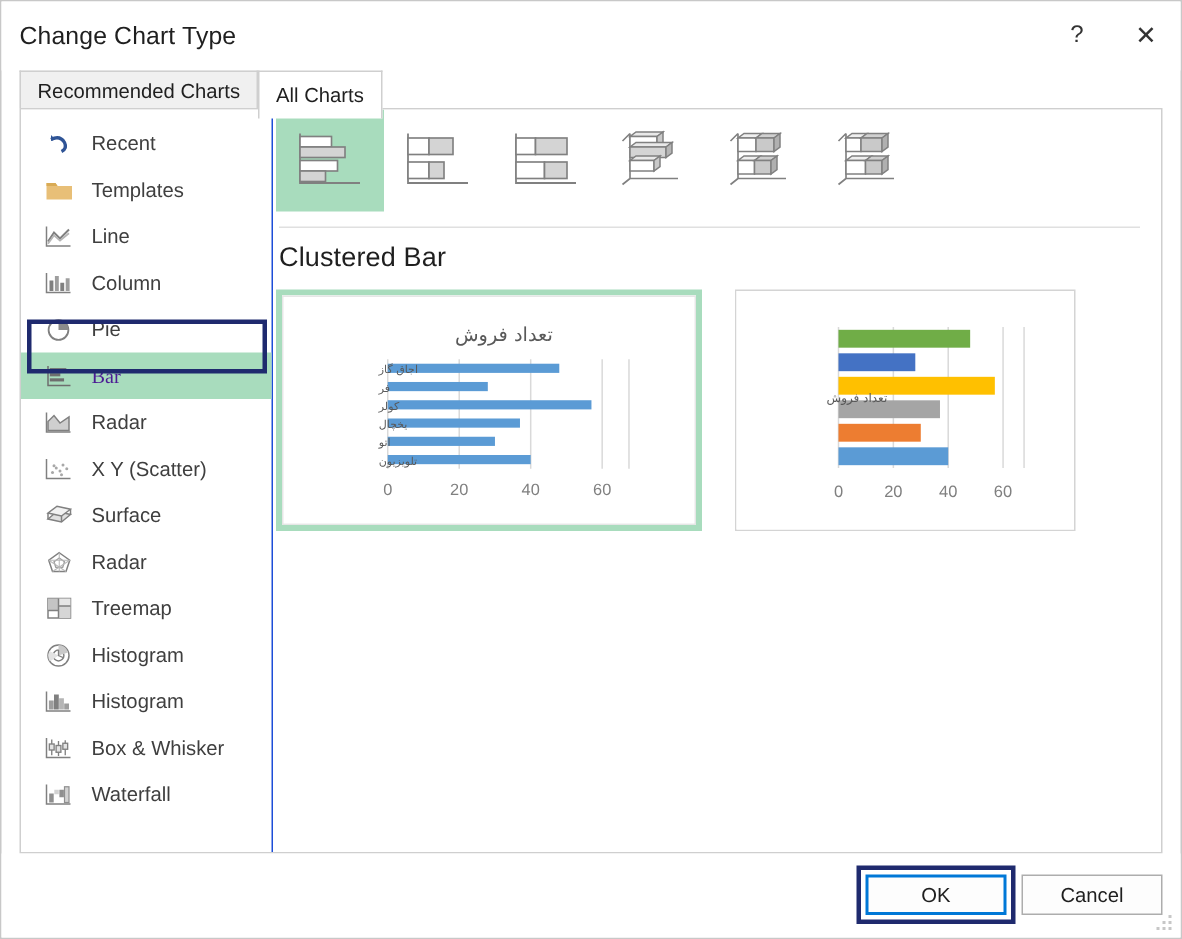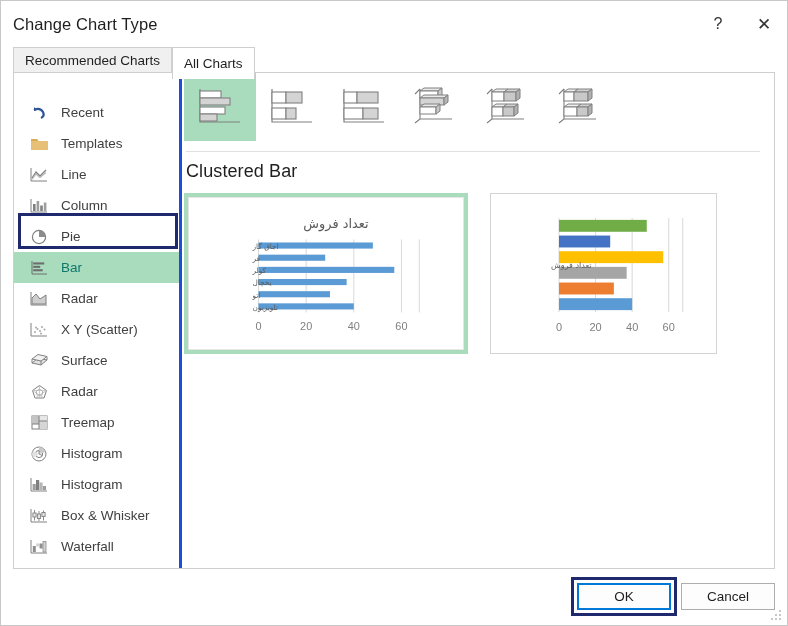--- a/index.html
+++ b/index.html
@@ -49,29 +49,29 @@
   }
   
   .panel{
     flex:1 1 auto;margin:0 12px;
     border:1px solid #cfcfcf;background:#ffffff;
     position:relative;display:flex;margin-top:-1px;
     overflow:hidden;
   }
   
   .sidebar{
-    width:168px;flex:0 0 168px;border-right:3px solid #1d4ed8;
-    padding-top:24px;box-sizing:border-box;position:relative;background:#fff;
+    width:168px;flex:0 0 168px;border-right:1px solid #1d4ed8;
+    padding-top:7px;box-sizing:border-box;position:relative;background:#fff;
   }
   .side-item{
     height:31px;display:flex;align-items:center;
     padding-left:14px;box-sizing:border-box;
     font-size:13.5px;color:#3f3f3f;position:relative;
   }
-  .side-item.selected{background:#a8dcbd;color:#0f766e;}
+  .side-item.selected{background:#a8dcbd;color:#4c1d95;font-family:Liberation Serif, serif;}
   .side-ico{
     width:22px;height:20px;margin-right:11px;flex:0 0 22px;
     display:flex;align-items:center;justify-content:center;
   }
   .side-ico svg{display:block;}
   
   .anno{
     position:absolute;border:3px solid #1f2a6e;pointer-events:none;z-index:8;
     box-sizing:border-box;
   }

